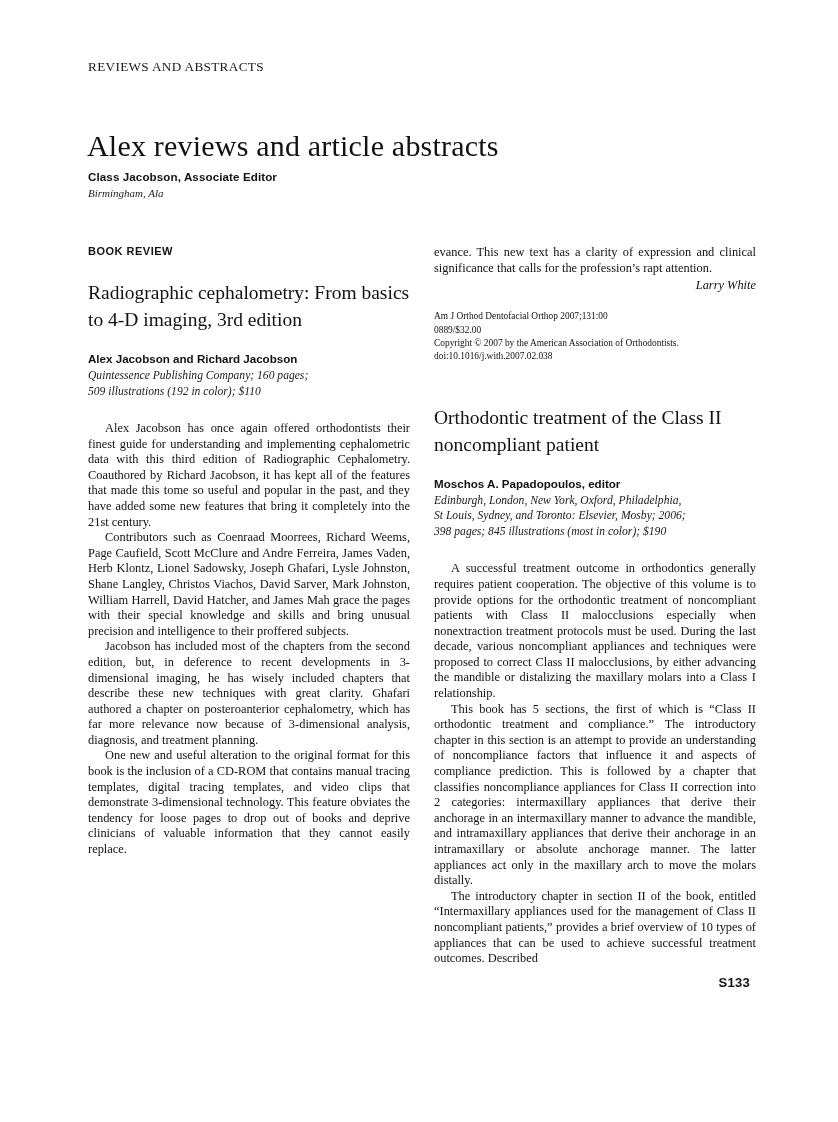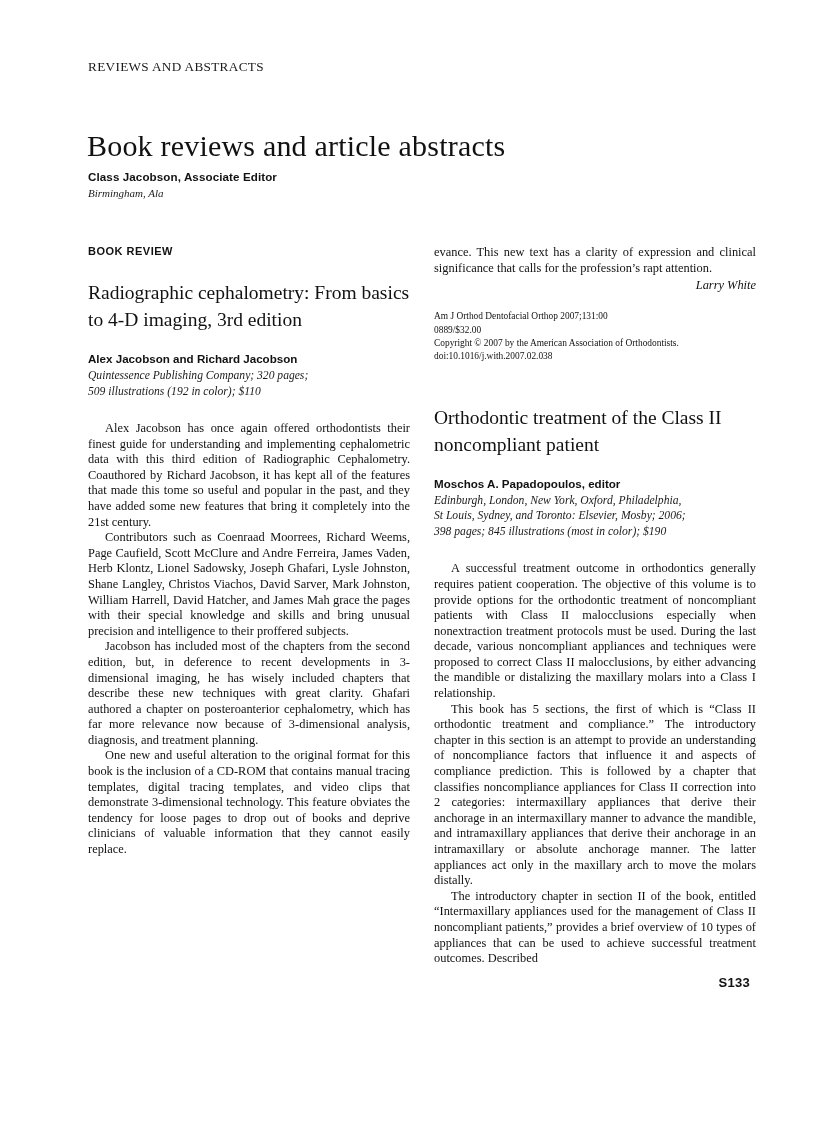--- a/index.html
+++ b/index.html
@@ -165,36 +165,36 @@
     color: #111;
   }
 </style>
 </head>
 <body>
 
 <div class="page">
 
   <div class="running-head">REVIEWS AND ABSTRACTS</div>
 
-  <h1 class="page-title">Book reviews and article abstracts</h1>
+  <h1 class="page-title">Alex reviews and article abstracts</h1>
 
   <div class="editor-name">Class Jacobson, Associate Editor</div>
 
   <div class="editor-affil">Birmingham, Ala</div>
 
   <div class="col col-left">
 
     <div class="section-label">BOOK REVIEW</div>
 
     <h2 class="book-title">Radiographic cephalometry: From basics to 4-D imaging, 3rd edition</h2>
 
     <div class="book-author">Alex Jacobson and Richard Jacobson</div>
 
     <div class="book-meta">
-      <div>Quintessence Publishing Company; 320 pages;</div>
+      <div>Quintessence Publishing Company; 160 pages;</div>
       <div>509 illustrations (192 in color); $110</div>
     </div>
 
     <p class="body-text first indent">Alex Jacobson has once again offered orthodontists their finest guide for understanding and implementing cephalometric data with this third edition of Radiographic Cephalometry. Coauthored by Richard Jacobson, it has kept all of the features that made this tome so useful and popular in the past, and they have added some new features that bring it completely into the 21st century.</p>
     <p class="body-text indent">Contributors such as Coenraad Moorrees, Richard Weems, Page Caufield, Scott McClure and Andre Ferreira, James Vaden, Herb Klontz, Lionel Sadowsky, Joseph Ghafari, Lysle Johnston, Shane Langley, Christos Viachos, David Sarver, Mark Johnston, William Harrell, David Hatcher, and James Mah grace the pages with their special knowledge and skills and bring unusual precision and intelligence to their proffered subjects.</p>
     <p class="body-text indent">Jacobson has included most of the chapters from the second edition, but, in deference to recent developments in 3-dimensional imaging, he has wisely included chapters that describe these new techniques with great clarity. Ghafari authored a chapter on posteroanterior cephalometry, which has far more relevance now because of 3-dimensional analysis, diagnosis, and treatment planning.</p>
     <p class="body-text indent">One new and useful alteration to the original format for this book is the inclusion of a CD-ROM that contains manual tracing templates, digital tracing templates, and video clips that demonstrate 3-dimensional technology. This feature obviates the tendency for loose pages to drop out of books and deprive clinicians of valuable information that they cannot easily replace.</p>
   </div>
 
   <div class="col col-right">

